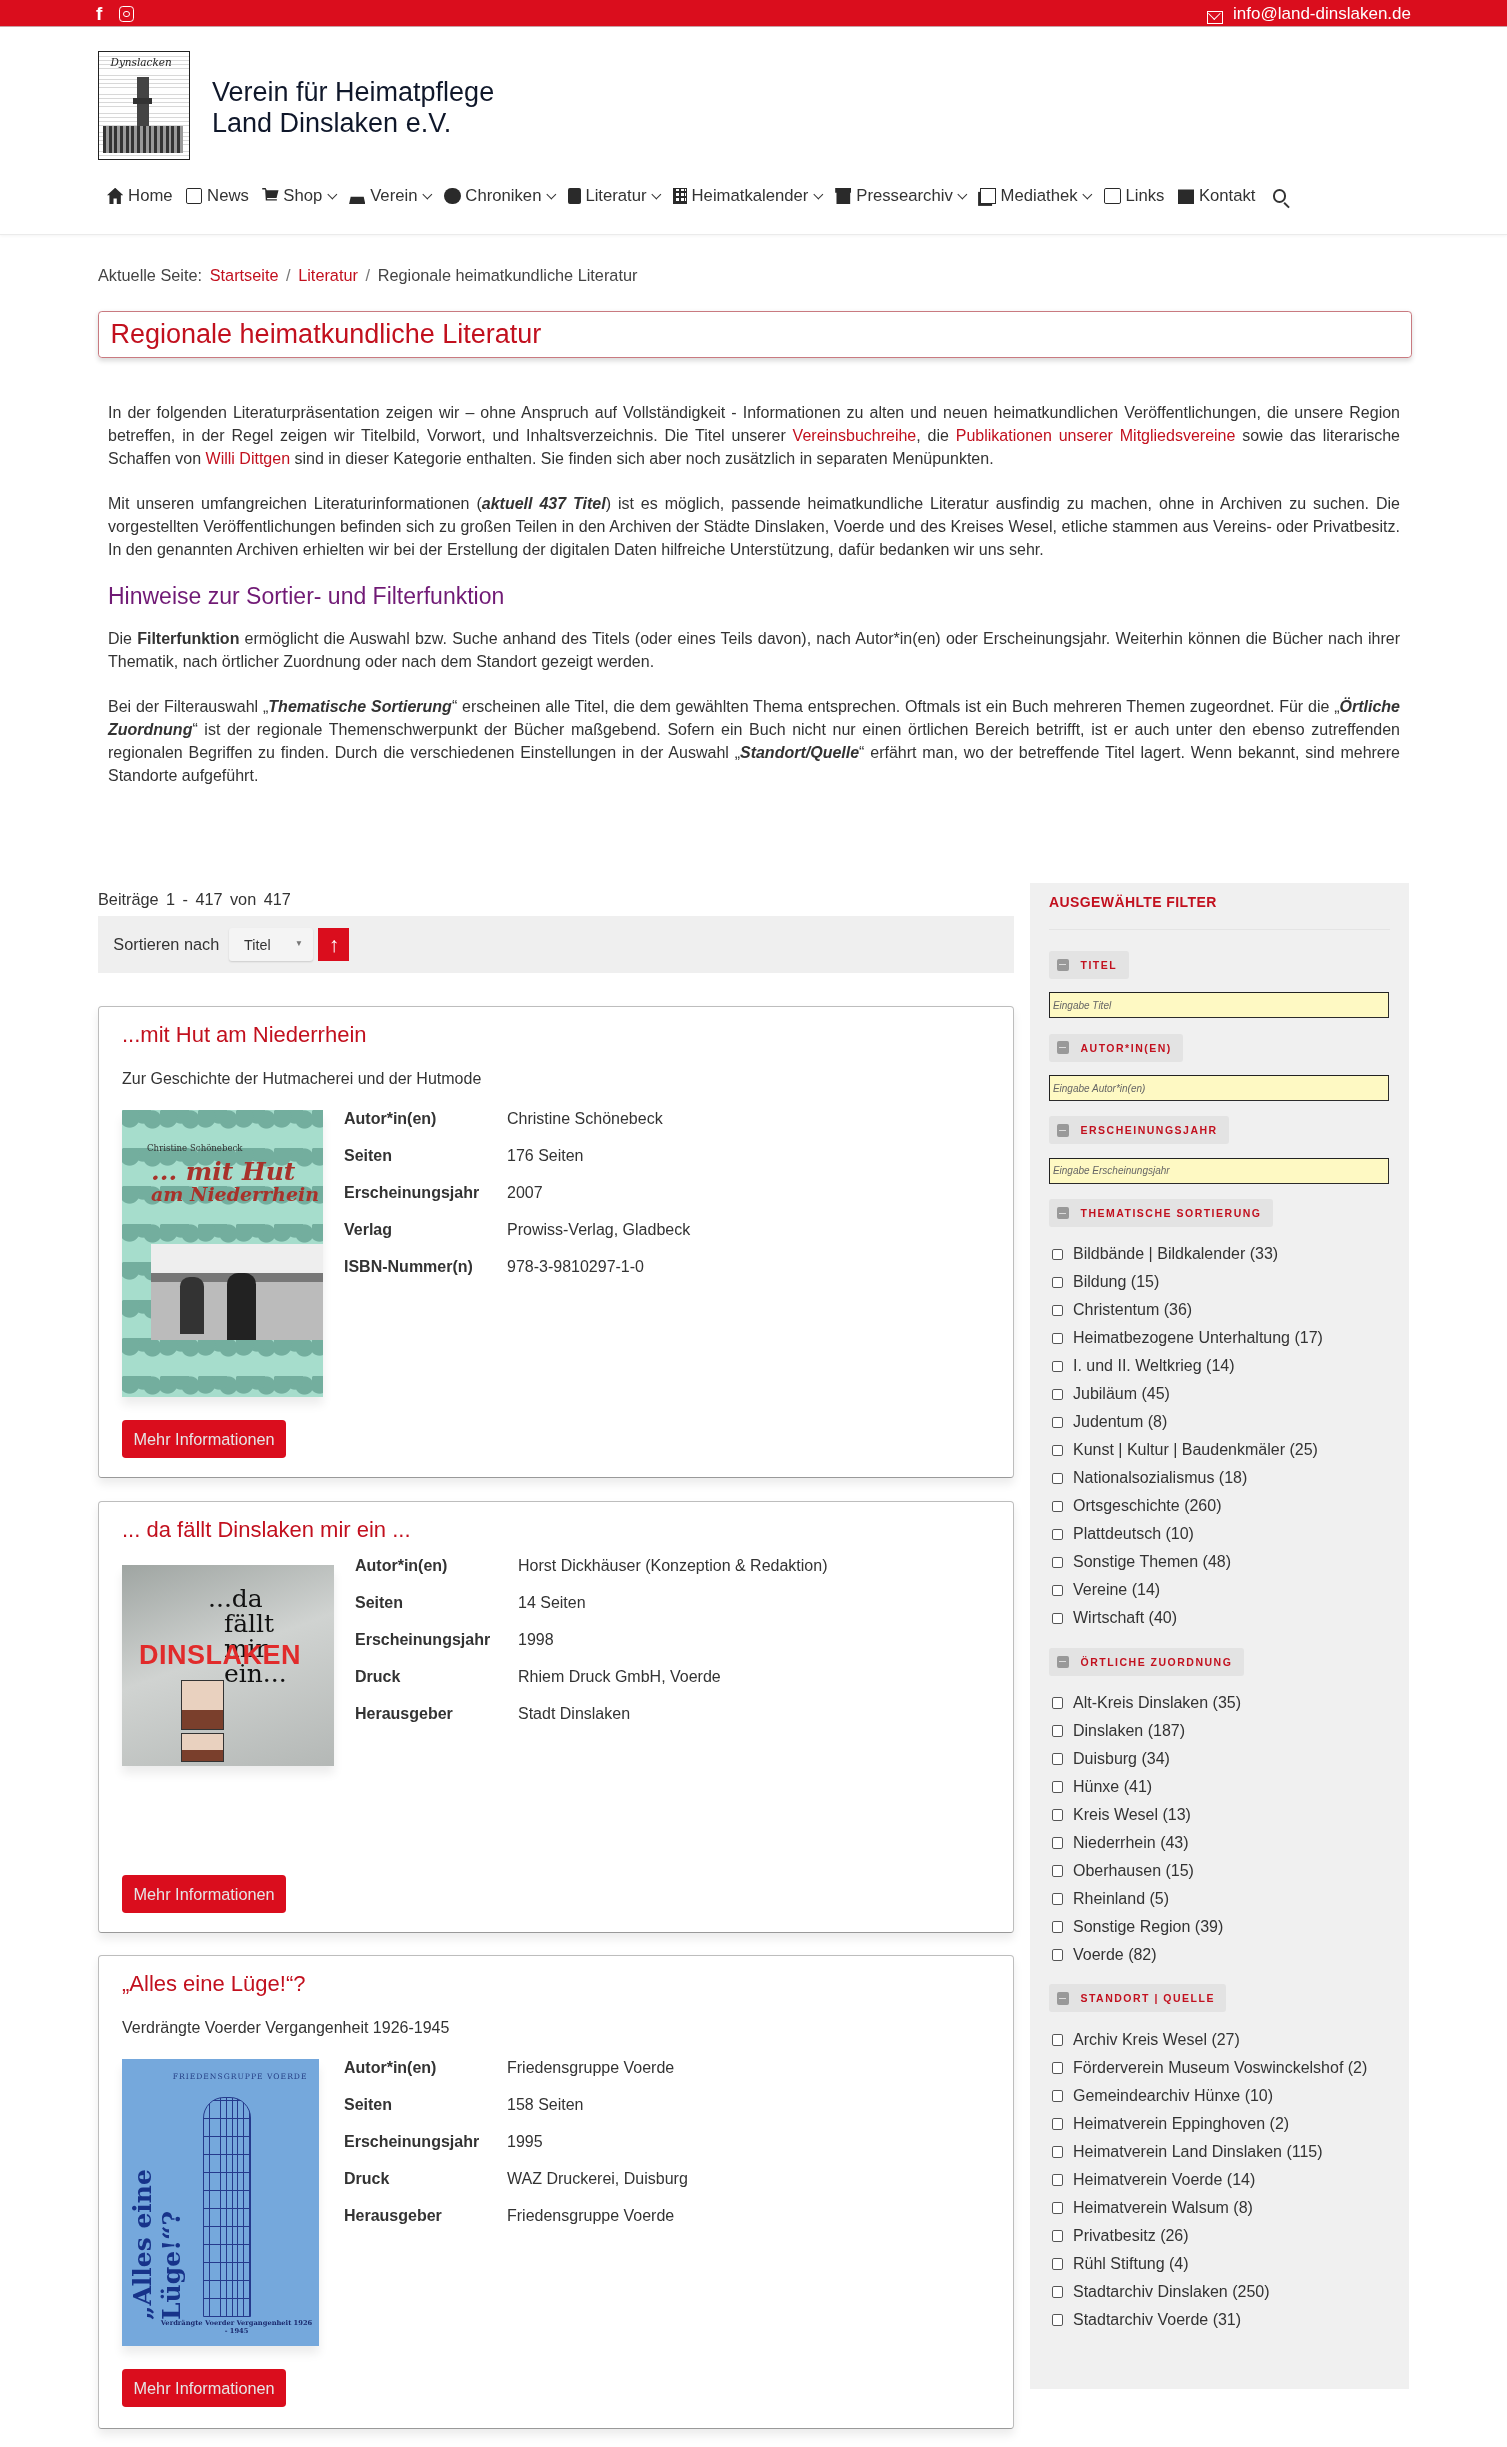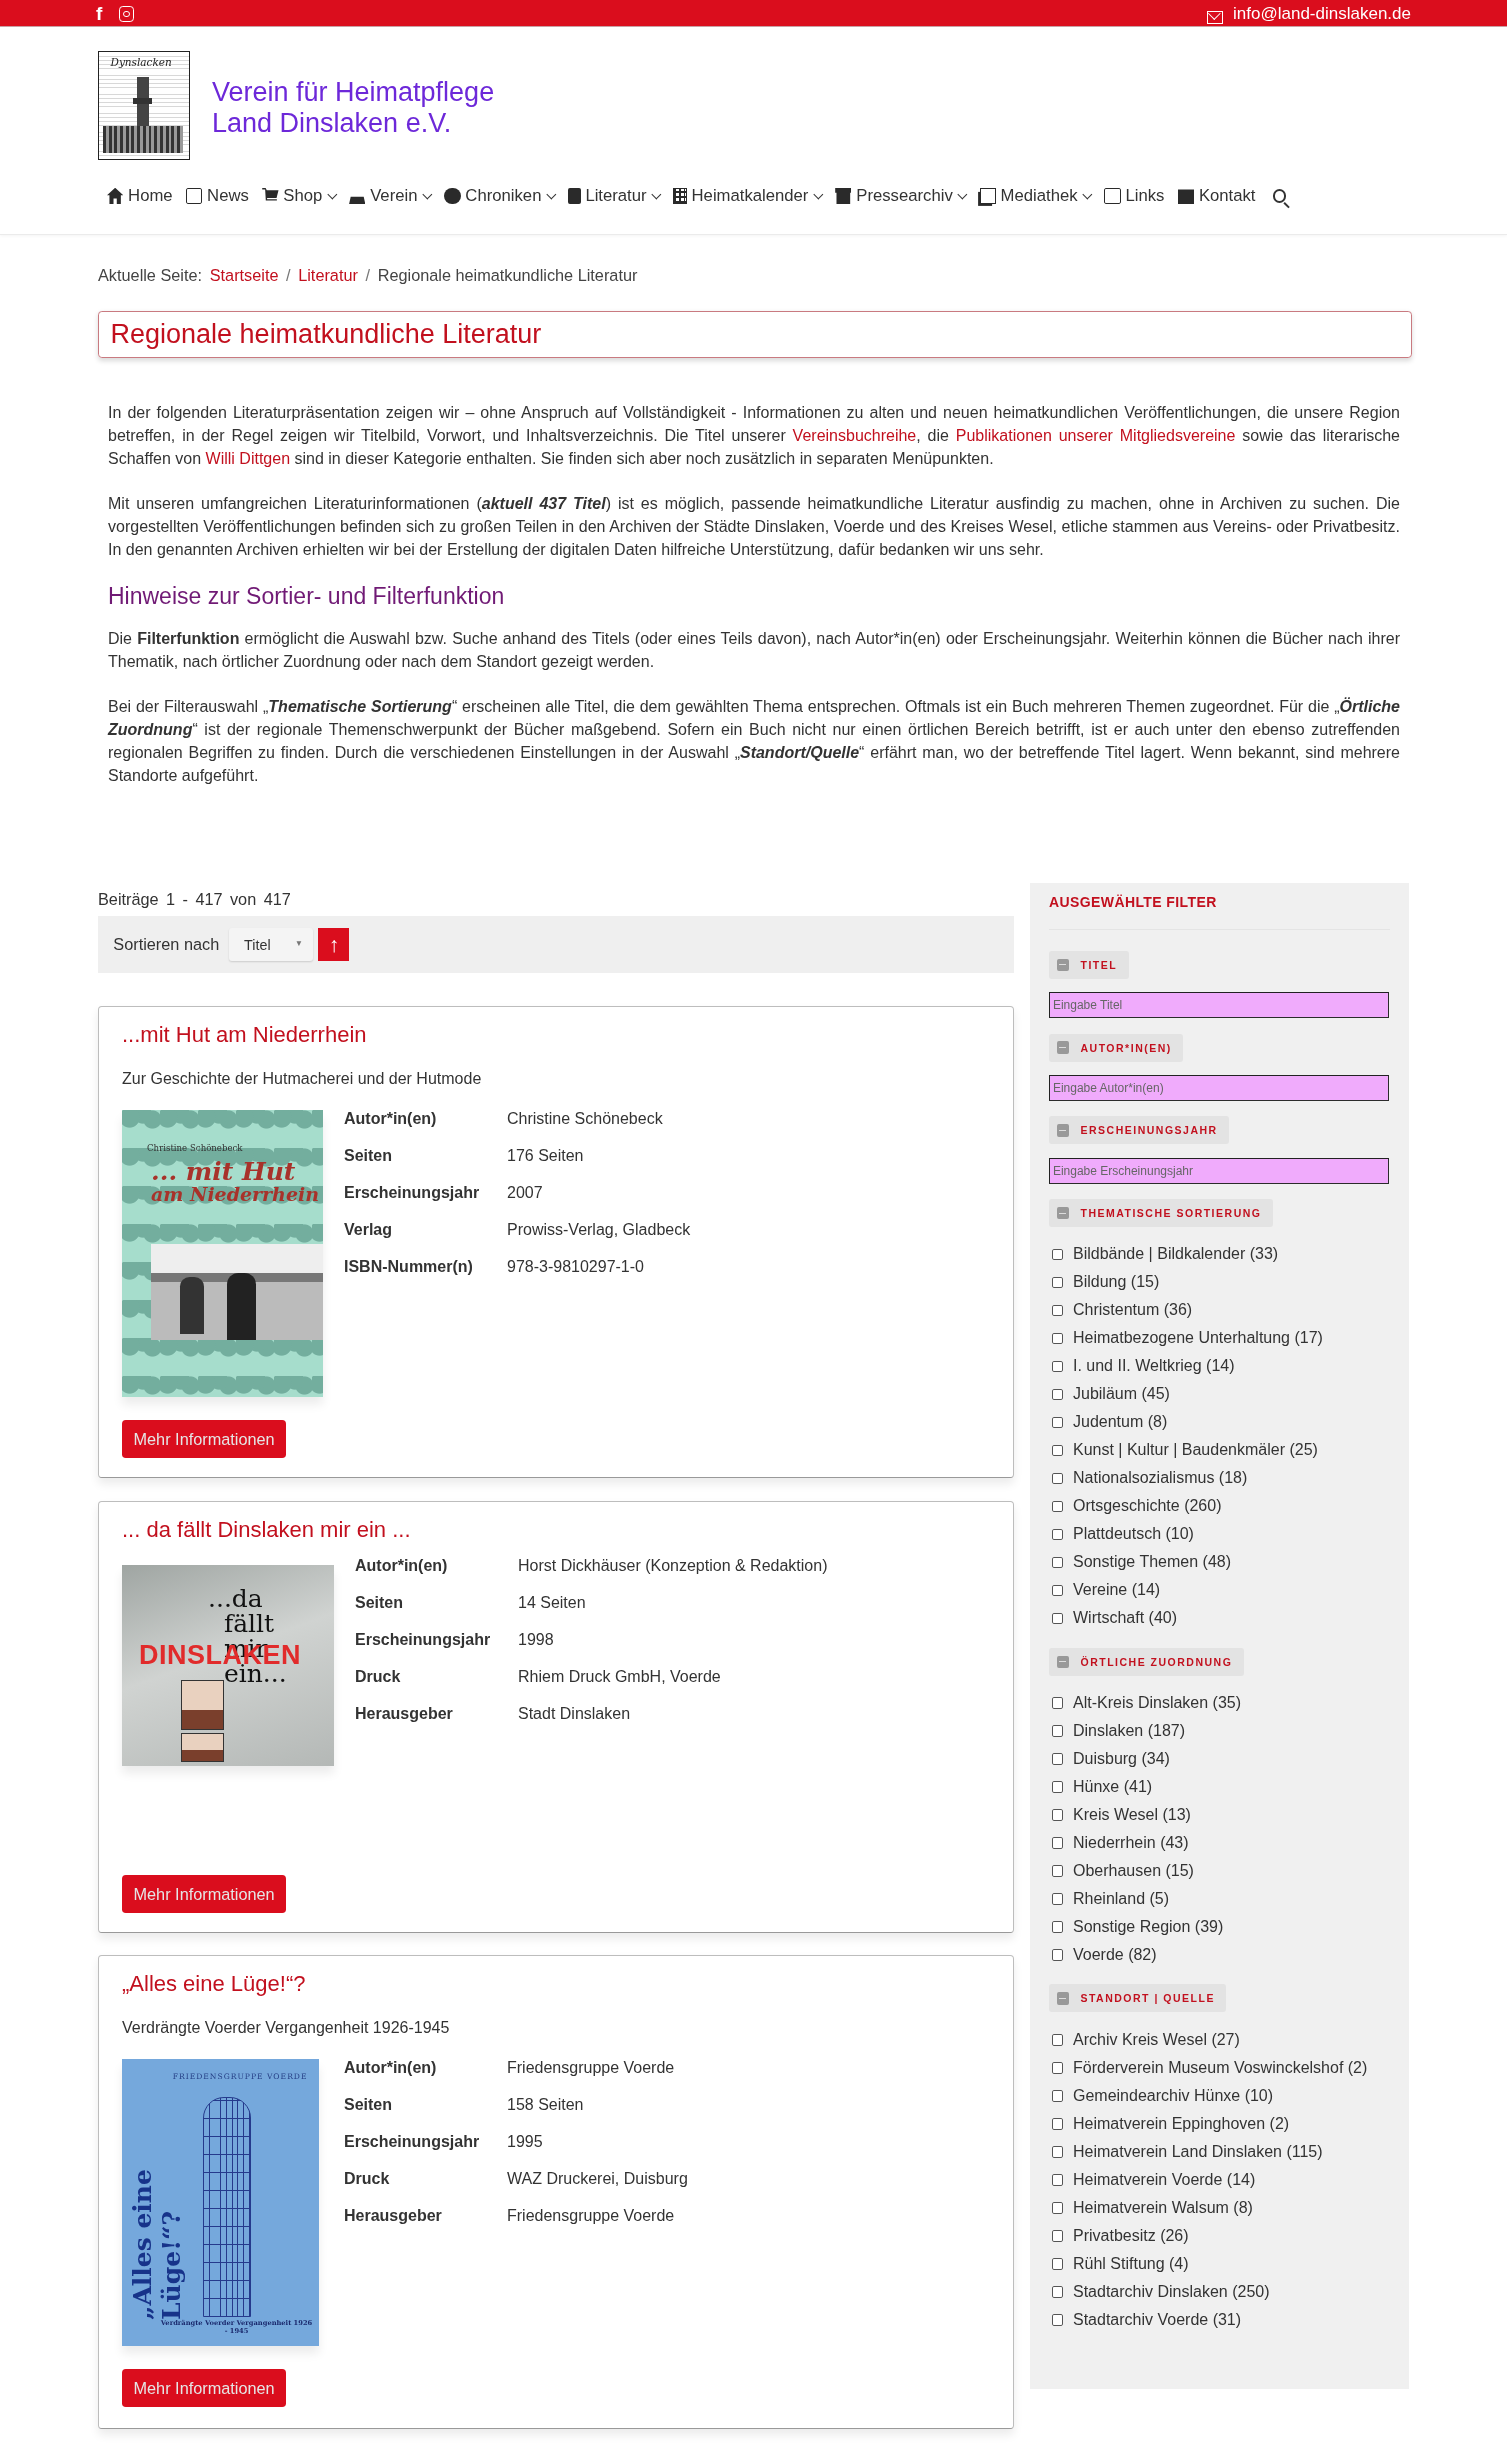--- a/index.html
+++ b/index.html
@@ -14,21 +14,21 @@
   .fb { font-weight: bold; font-size: 19px !important; font-family: "Liberation Sans", sans-serif; }
   .mail-icon { width: 16.3px; height: 12.4px; border: 1.9px solid #fff; position: relative; }
   .mail-icon::after { content: ""; position: absolute; left: 1.9px; top: -3.8px; width: 7.6px; height: 7.6px; border-right: 1.9px solid #fff; border-bottom: 1.9px solid #fff; transform: rotate(45deg); }
 
   .header { position: absolute; left: 0; top: 27px; width: 1507px; height: 208px; border-bottom: 1.9px solid #ebebeb; box-shadow: 0 1.9px 2.9px rgba(0,0,0,0.04); }
   .logo { position: absolute; left: 98px; top: 24px; width: 92px; height: 109px; border: 1.9px solid #222; background: repeating-linear-gradient(0deg, #fff 0 2.9px, #d8d8d8 2.9px 3.8px); }
   .logo .tower { position: absolute; left: 38px; top: 25px; width: 11.5px; height: 57px; background: #444; }
   .logo .tower::before { content: ""; position: absolute; left: -3.8px; top: 21px; width: 19px; height: 5.7px; background: #333; }
   .logo .town { position: absolute; left: 3.8px; bottom: 5.7px; width: 80px; height: 27px; background: repeating-linear-gradient(90deg, #333 0 2.9px, #999 2.9px 5.7px); }
   .logo .script { position: absolute; left: 11.5px; top: 3.8px; font-family: "DejaVu Serif", serif; font-style: italic; font-size: 10.5px; color: #222; }
-  .site-title { position: absolute; left: 212px; top: 50px; color: #6d28d9; font-size: 27px; line-height: 31px; }
+  .site-title { position: absolute; left: 212px; top: 50px; color: #0f172a; font-size: 27px; line-height: 31px; }
   .nav { position: absolute; left: 107px; top: 159px; display: flex; align-items: center; gap: 0; font-size: 16.7px; color: #333; }
   .nav .item { display: flex; align-items: center; margin-right: 13.4px; white-space: nowrap; }
   .nav .ico { display: inline-block; width: 16.3px; height: 16.3px; margin-right: 4.8px; background: #2a2a2a; }
   .nav .chev { display: inline-block; width: 6.7px; height: 6.7px; border-right: 1.4px solid #333; border-bottom: 1.4px solid #333; transform: rotate(45deg); margin: -3.8px 0 0 6.7px; }
   .ico.home { clip-path: polygon(50% 0, 100% 45%, 85% 45%, 85% 100%, 60% 100%, 60% 65%, 40% 65%, 40% 100%, 15% 100%, 15% 45%, 0 45%); }
   .ico.news { background: #fff !important; border: 1.9px solid #2a2a2a; border-radius: 1.9px; }
   .ico.cart { clip-path: polygon(0 0, 20% 0, 28% 15%, 100% 15%, 88% 62%, 30% 62%, 30% 70%, 90% 70%, 90% 78%, 22% 78%, 18% 10%, 0 10%); }
   .ico.users { clip-path: polygon(10% 55%, 90% 55%, 100% 100%, 0 100%); border-radius: 50% 50% 0 0; }
   .ico.clock { border-radius: 50%; }
   .ico.book { border-radius: 1.9px; width: 12.4px; }
@@ -85,21 +85,21 @@
   .cover3 .grid { position: absolute; left: 81px; top: 38px; width: 48px; height: 220px; background: repeating-linear-gradient(90deg, transparent 0 4.8px, #253a8c 4.8px 5.7px), repeating-linear-gradient(0deg, transparent 0 17px, #253a8c 17px 18px); border: 1px solid #253a8c; border-radius: 21px 21px 0 0; }
   .cover3 .fg { position: absolute; right: 11.5px; top: 13.4px; font-family: "DejaVu Serif", serif; font-size: 7.6px; color: #264087; text-align: right; letter-spacing: 1px; }
   .cover3 .cap { position: absolute; left: 38px; bottom: 11.5px; font-family: "DejaVu Serif", serif; font-weight: bold; font-size: 6.7px; color: #1b2a6e; text-align: center; width: 153px; }
 
   .sidebar { position: absolute; left: 1030px; top: 883px; width: 379px; height: 1506px; background: #f0f0f0; padding: 11px 19px; }
   .sidebar .head { color: #c2101e; font-weight: bold; font-size: 14px; letter-spacing: 0.4px; padding-bottom: 19px; border-bottom: 1px solid #e4e4e4; margin-bottom: 21px; }
   .sidebar .grp { display: inline-flex; align-items: center; background: #e3e3e3; border-radius: 2.9px; padding: 4.8px 11.5px 4.8px 7.6px; height: 28px; margin-bottom: 13.4px; }
   .sidebar .grp .minus { width: 12.4px; height: 12.4px; background: #999; border-radius: 1.9px; position: relative; margin-right: 11.5px; }
   .sidebar .grp .minus::after { content: ""; position: absolute; left: 2.9px; top: 5.7px; width: 6.7px; height: 1px; background: #ddd; }
   .sidebar .grp .gl { color: #c2101e; font-weight: bold; font-size: 10.5px; letter-spacing: 1.5px; }
-  .sidebar input[type=text] { display: block; width: 340px; height: 26px; border: 1.9px solid #2b2b2b; border-top-color: #222; border-left-color: #222; background: #f0abfc; font-size: 12px; padding: 0 2.9px; color: #555; margin-bottom: 15.3px; font-family: "Liberation Sans", sans-serif; }
+  .sidebar input[type=text] { display: block; width: 340px; height: 26px; border: 1.9px solid #2b2b2b; border-top-color: #222; border-left-color: #222; background: #fef9c3; font-size: 10px; padding: 0 2.9px; color: #555; margin-bottom: 15.3px; font-family: "Liberation Sans", sans-serif; font-style: italic; }
   .sidebar input::placeholder { color: #666; }
   .sidebar ul { list-style: none; margin: 0 0 15.3px 0; }
   .sidebar li { display: flex; align-items: center; height: 28px; font-size: 16px; color: #333; padding-left: 2.9px; }
   .sidebar li .cb { width: 11.5px; height: 11.5px; border: 1px solid #555; border-radius: 1.9px; background: #fff; margin-right: 9.6px; }
 </style>
 </head>
 <body>
 
 <div class="topbar">
   <div class="social">

